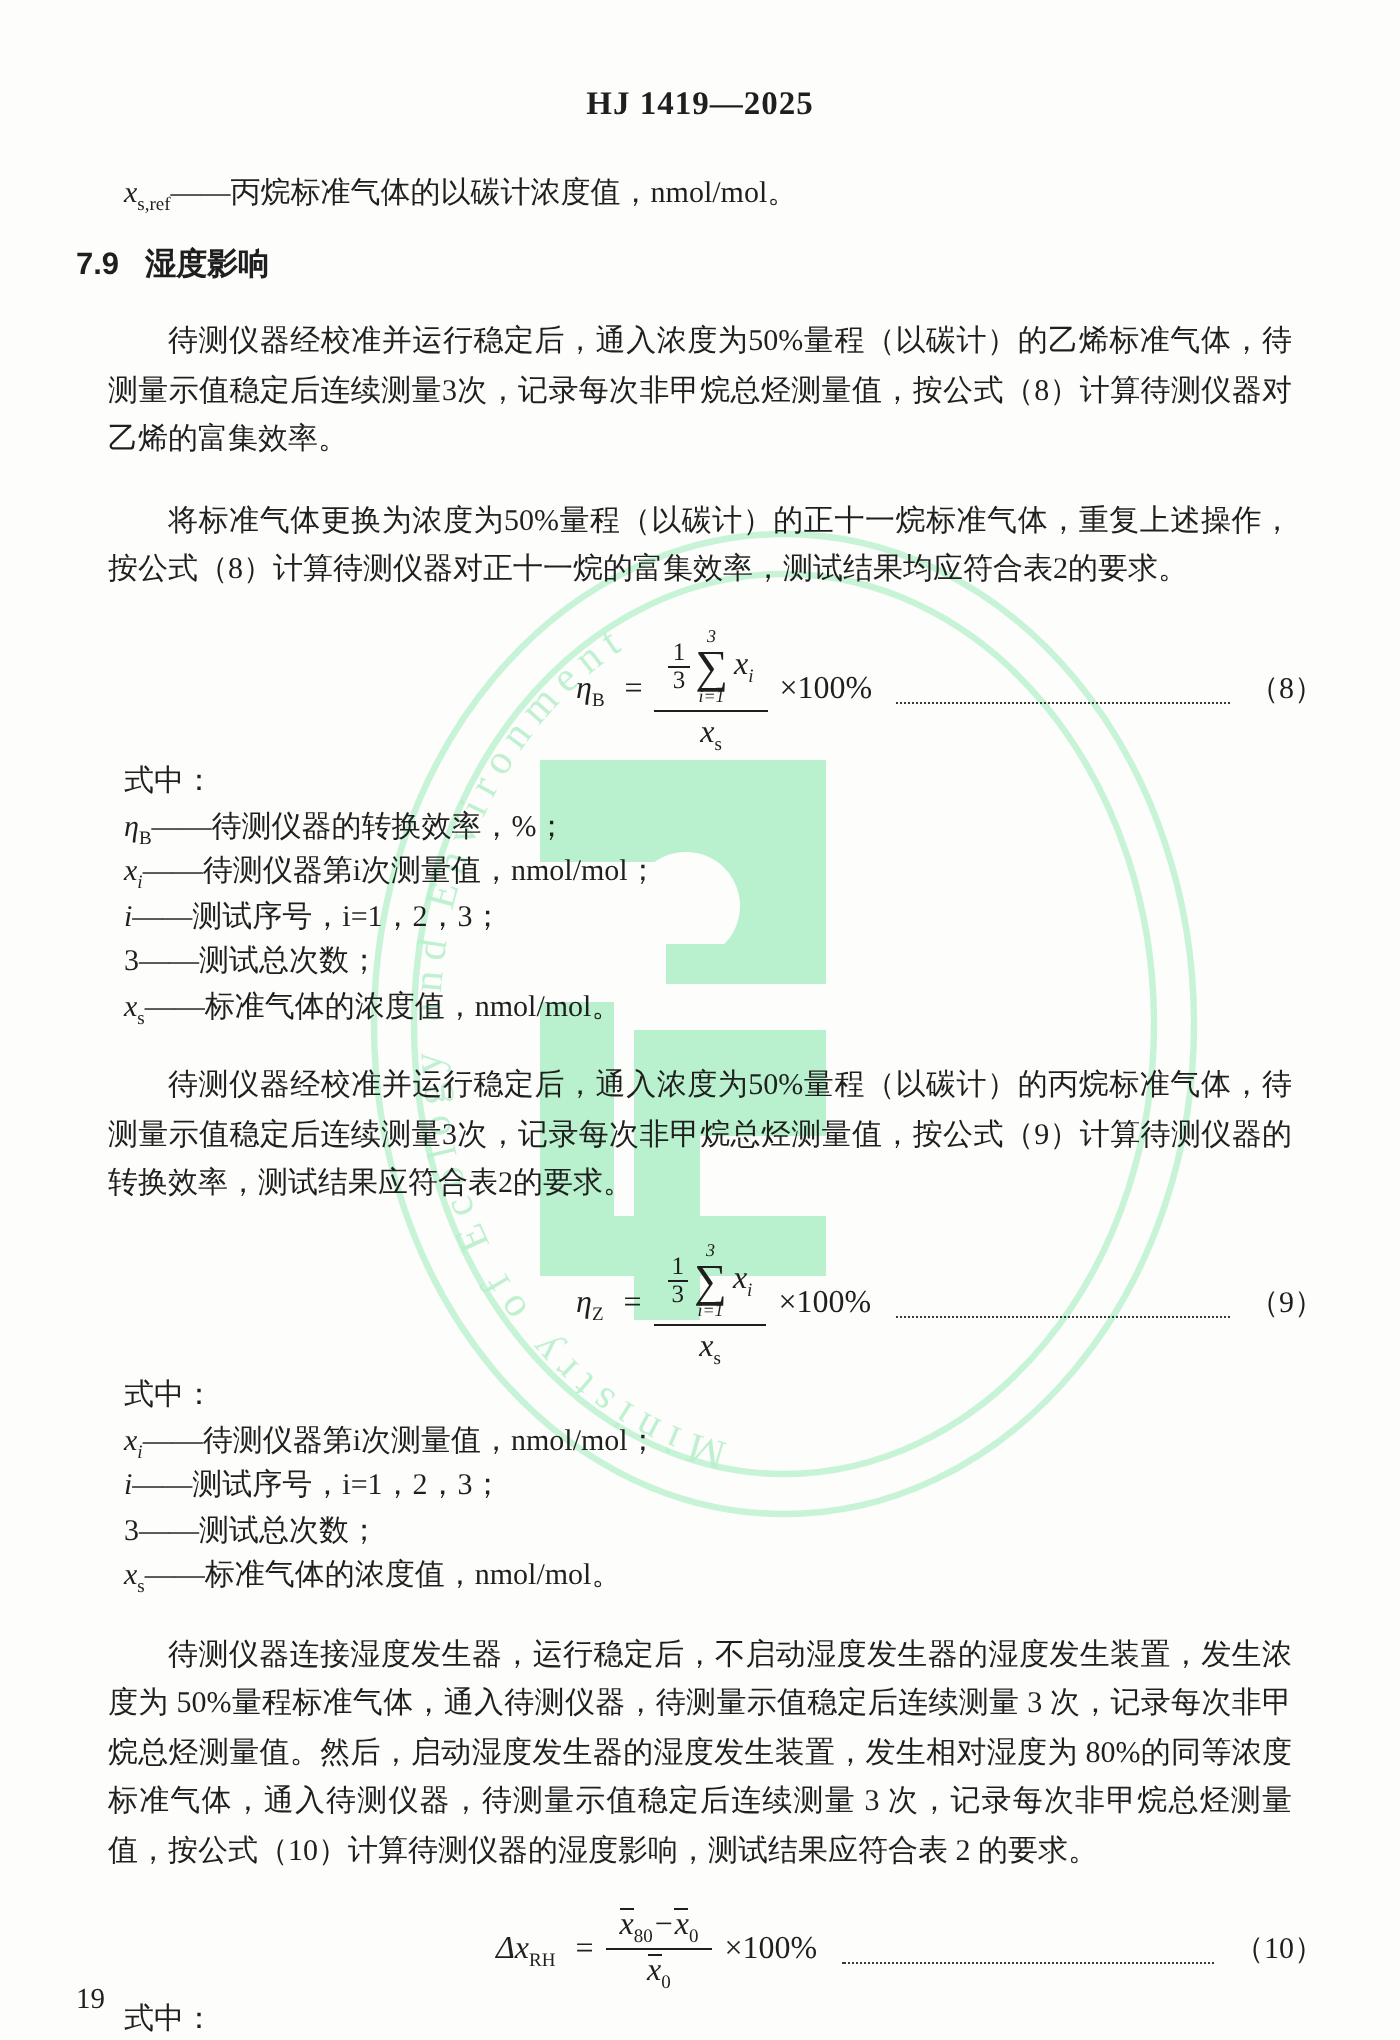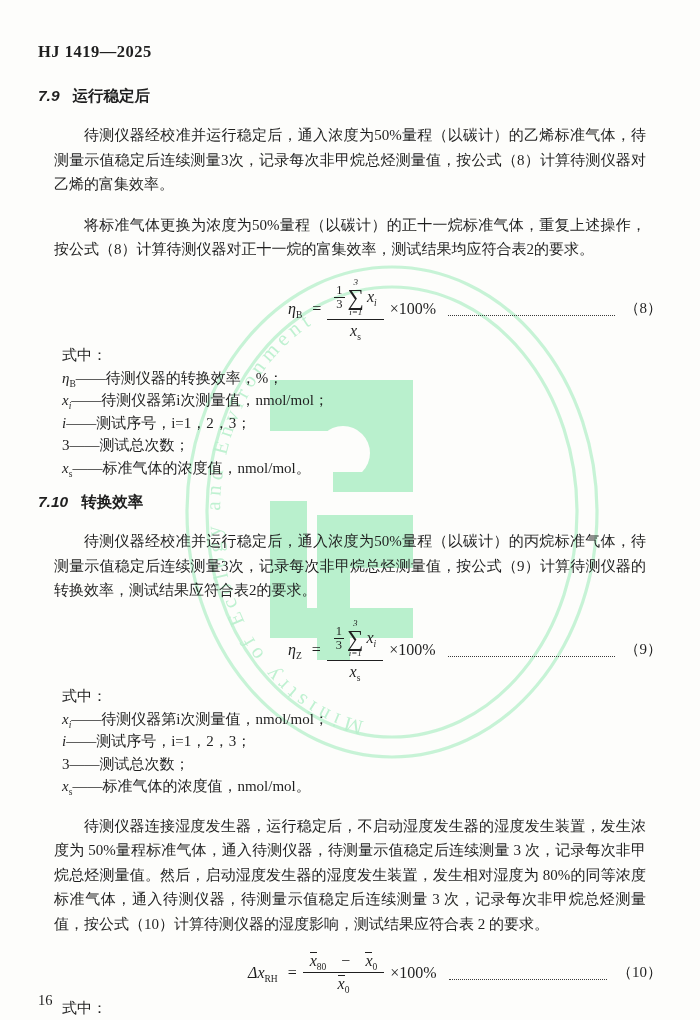--- a/index.html
+++ b/index.html
@@ -8,24 +8,24 @@
     background:#fdfdfb;overflow:hidden;
     font-family:"Liberation Serif","DejaVu Serif",serif;color:#1f1f1f;
   }
   .watermark{position:absolute;left:183px;top:263px;z-index:0;}
   .wm-stroke{fill:none;stroke:var(--wm,#b9f0cd);stroke-width:3.2;opacity:.8;}
   .wm-fill{fill:var(--wm,#b9f0cd);}
   .wm-cut{fill:#fdfdfb;}
   .wm-text{font-family:"Liberation Serif",serif;font-size:21px;letter-spacing:5px;
     fill:var(--wm,#b9f0cd);opacity:.9;}
   .content{position:absolute;inset:0;z-index:1;padding:42px 38px 0;box-sizing:border-box;}
-  .doc-header{font-weight:bold;font-size:16.5px;letter-spacing:.5px;margin-bottom:24px;}
+  .doc-header{font-weight:bold;font-size:16.5px;letter-spacing:.5px;margin-bottom:24px;text-align:center;}
   .lead-def{margin-left:24px;font-size:15px;line-height:23px;margin-bottom:4px;}
   .sec-h{font-size:15.5px;font-weight:bold;margin:13px 0 7px;font-family:"Liberation Sans","DejaVu Sans",sans-serif;}
-  .sec-h .sec-num{margin-right:13px;font-style:italic;}
+  .sec-h .sec-num{margin-right:13px;}
   .para{font-size:15px;line-height:24.5px;text-align:justify;text-indent:2em;margin:16px;}
   .where{margin-left:24px;font-size:15px;line-height:23px;margin-top:3px;}
   .defs .defrow{margin-left:24px;font-size:15px;line-height:22.5px;}
   sub{font-size:9.5px;line-height:0;}
   .it{font-style:italic;font-family:"Liberation Serif",serif;}
   .ovl{border-top:1.2px solid #1f1f1f;padding-top:0px;display:inline-block;line-height:1;}
   
   .formula-row{display:flex;align-items:center;margin:5px 0 4px;font-size:16px;}
   .sp250{width:250px;flex:none;} .sp210{width:210px;flex:none;}
   .lhs{margin-right:4px;white-space:nowrap;}
@@ -35,21 +35,21 @@
   .frac-den{padding-top:2px;}
   .sfrac{display:inline-flex;flex-direction:column;align-items:center;font-size:12.5px;line-height:13px;}
   .sf-n{border-bottom:1px solid #1f1f1f;padding:0 2px;}
   .sf-d{padding:0 2px;}
   .sigma-wrap{display:inline-flex;flex-direction:column;align-items:center;line-height:1;}
   .sig-top,.sig-bot{font-size:9px;line-height:9px;font-style:italic;}
   .sig{font-size:23px;line-height:21px;}
   .times{margin-left:6px;}
   .leader{flex:1;height:0;border-bottom:1.8px dotted #3a3a3a;align-self:center;margin:14px 10px 0 12px;}
   .flabel{font-size:15px;flex:none;}
-  .f10 .frac-num{gap:15px;}
+  .f10 .frac-num{gap:1px;}
   .pagenum{position:absolute;left:38px;bottom:11px;font-size:14.5px;}
 </style>
 </head>
 <body>
 
 <div class="page">
 
   <svg class="watermark" width="420" height="500" viewBox="0 0 420 500">
     <ellipse class="wm-stroke" cx="209" cy="249" rx="205" ry="245"></ellipse>
     <ellipse class="wm-stroke" cx="209" cy="249" rx="185" ry="225"></ellipse>
@@ -69,23 +69,26 @@
     </defs>
     <text class="wm-text">
       <textPath href="#wm-arc" startOffset="28">Ministry of Ecology and Environment</textPath>
     </text>
   </svg>
 
   <div class="content">
 
     <div class="doc-header">HJ 1419—2025</div>
 
+    <div class="lead-def">
+      <span class="it">x</span><sub>s,ref</sub><span>——丙烷标准气体的以碳计浓度值，nmol/mol。</span>
+    </div>
 
     <div class="sec-h">
-      <span class="sec-num">7.9</span><span>运行稳定后</span>
+      <span class="sec-num">7.9</span><span>湿度影响</span>
     </div>
     <p class="para">待测仪器经校准并运行稳定后，通入浓度为50%量程（以碳计）的乙烯标准气体，待测量示值稳定后连续测量3次，记录每次非甲烷总烃测量值，按公式（8）计算待测仪器对乙烯的富集效率。</p>
     <p class="para">将标准气体更换为浓度为50%量程（以碳计）的正十一烷标准气体，重复上述操作，按公式（8）计算待测仪器对正十一烷的富集效率，测试结果均应符合表2的要求。</p>
 
     <div class="formula-row">
       <span class="sp250"></span>
       <span class="lhs"><span class="it">η</span><sub>B</sub></span>
       <span class="eq">=</span>
       <span class="frac">
         <span class="frac-num">
@@ -109,23 +112,20 @@
 
     <div class="where">式中：</div>
     <div class="defs">
       <div class="defrow"><span class="it">η</span><sub>B</sub><span>——待测仪器的转换效率，%；</span></div>
       <div class="defrow"><span class="it">x</span><sub class="it">i</sub><span>——待测仪器第i次测量值，nmol/mol；</span></div>
       <div class="defrow"><span class="it">i</span><sub></sub><span>——测试序号，i=1，2，3；</span></div>
       <div class="defrow"><span>3</span><sub></sub><span>——测试总次数；</span></div>
       <div class="defrow"><span class="it">x</span><sub>s</sub><span>——标准气体的浓度值，nmol/mol。</span></div>
     </div>
 
-    <div class="sec-h">
-      <span class="sec-num">7.10</span><span>转换效率</span>
-    </div>
     <p class="para">待测仪器经校准并运行稳定后，通入浓度为50%量程（以碳计）的丙烷标准气体，待测量示值稳定后连续测量3次，记录每次非甲烷总烃测量值，按公式（9）计算待测仪器的转换效率，测试结果应符合表2的要求。</p>
 
     <div class="formula-row">
       <span class="sp250"></span>
       <span class="lhs"><span class="it">η</span><sub>Z</sub></span>
       <span class="eq">=</span>
       <span class="frac">
         <span class="frac-num">
           <span class="sfrac">
               <span class="sf-n">1</span>
@@ -167,15 +167,15 @@
         </span>
         <span class="frac-den"><span class="ovl it">x</span><sub>0</sub></span>
       </span>
       <span class="times">×100%</span>
       <span class="leader"></span>
       <span class="flabel">（10）</span>
     </div>
 
     <div class="where">式中：</div>
 
-    <div class="pagenum">16</div>
+    <div class="pagenum">19</div>
   </div>
 </div>
 
 </body></html>

